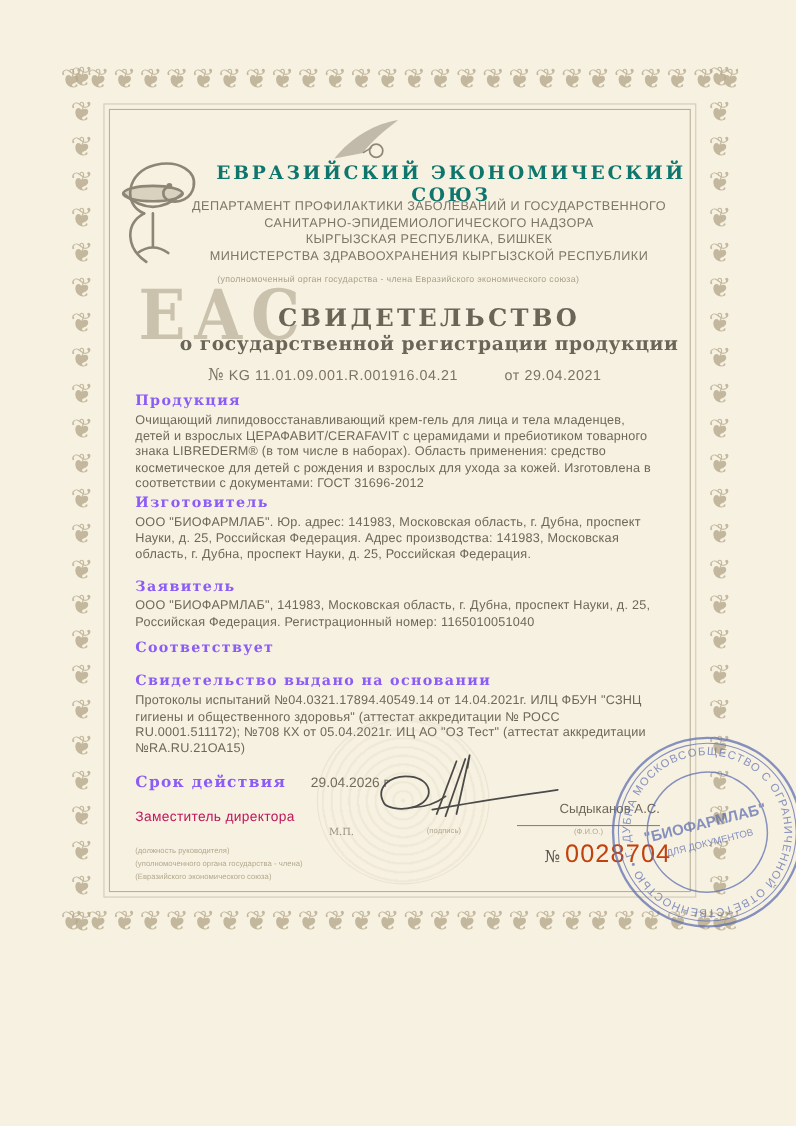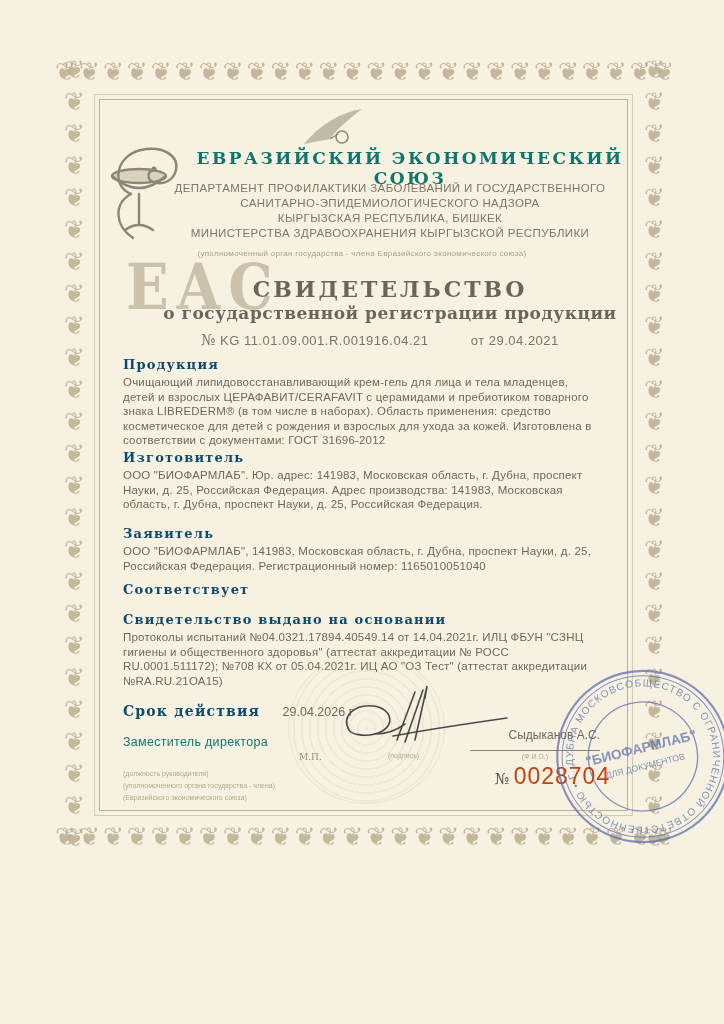--- a/index.html
+++ b/index.html
@@ -53,45 +53,45 @@
     position:absolute;left:160px;top:276px;width:460px;text-align:center;
     font-family:"DejaVu Serif", serif;font-weight:bold;font-size:22px;
     letter-spacing:3px;color:#6b6558;
   }
   .doc-subtitle{
     position:absolute;left:160px;top:303px;width:460px;text-align:center;
     font-family:"DejaVu Serif", serif;font-weight:bold;font-size:17px;
     letter-spacing:.5px;color:#6b6558;
   }
   .number-line{
-    position:absolute;left:140px;top:331px;width:480px;text-align:center;
+    position:absolute;left:128px;top:331px;width:480px;text-align:center;
     font-size:13px;color:#7b7466;letter-spacing:.5px;
   }
   .number-line .no-sign{font-family:"DejaVu Serif", serif;font-size:15px;}
   .number-line .gap{display:inline-block;width:34px;}
 
   
   .section{position:absolute;left:123px;width:478px;}
   .sec-label{
     font-family:"DejaVu Serif", serif;font-weight:bold;font-size:13px;
-    letter-spacing:1.2px;color:#0c4a6e;margin-bottom:3px;
+    letter-spacing:1.2px;color:#8b5cf6;margin-bottom:3px;
   }
   .sec-text{font-size:11.5px;line-height:14.6px;color:#6e685a;letter-spacing:.2px;}
   .s-product{top:357px;}
   .s-manufacturer{top:450px;}
   .s-applicant{top:526px;}
   .s-compliance{top:582px;}
   .s-basis{top:612px;}
 
   .validity{position:absolute;left:123px;top:702px;}
   .validity .sec-label{display:inline;font-size:14px;}
   .validity .val{font-size:12.5px;color:#6e685a;margin-left:18px;}
 
   
-  .position-title{position:absolute;left:123px;top:735px;font-size:12.5px;color:#0f766e;letter-spacing:.3px;}
+  .position-title{position:absolute;left:123px;top:735px;font-size:12.5px;color:#be185d;letter-spacing:.3px;}
   .position-notes{position:absolute;left:123px;top:768px;font-size:7px;line-height:12px;color:#b3a98f;}
   .mp{position:absolute;left:299px;top:752px;font-size:9px;color:#9a9181;font-family:"DejaVu Serif", serif;}
   .faint-stamp{
     position:absolute;left:288px;top:652px;width:155px;height:150px;border-radius:50%;
     background:repeating-radial-gradient(circle at 50% 50%, rgba(190,178,148,.13) 0 2px, rgba(0,0,0,0) 2px 8px);
     border:1px solid rgba(190,178,148,.22);
   }
   .signature-svg{position:absolute;left:335px;top:678px;width:180px;height:80px;}
   .sign-note{position:absolute;left:388px;top:752px;font-size:7px;color:#b3a98f;}
   .fio{position:absolute;left:470px;top:728px;width:130px;text-align:right;

